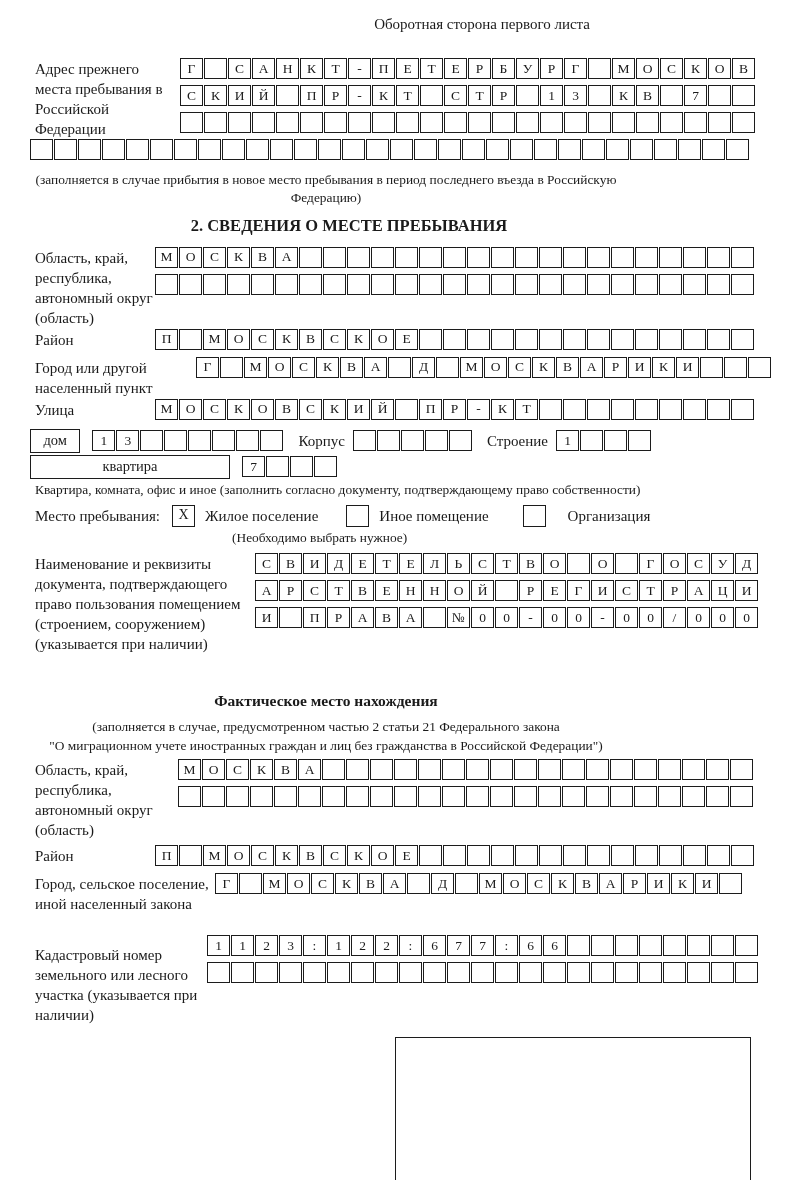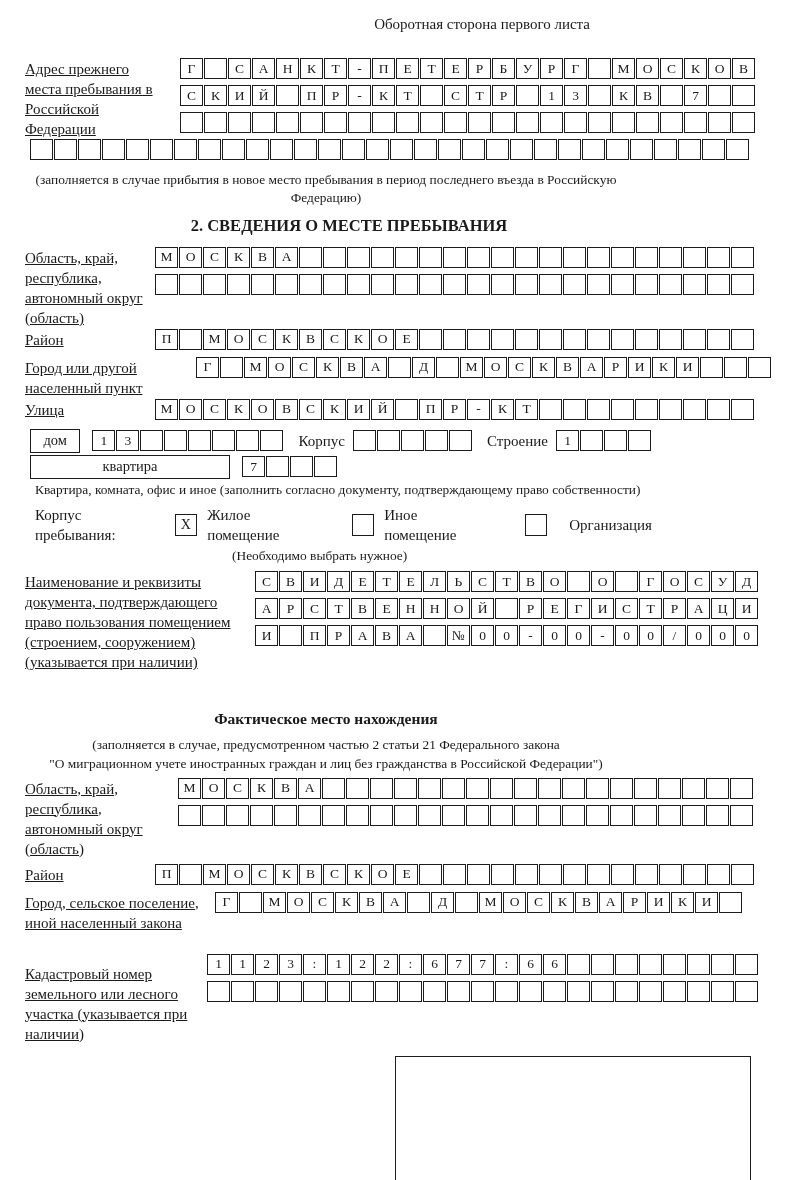--- a/index.html
+++ b/index.html
@@ -5,21 +5,21 @@
   html,body{margin:0;padding:0;background:#fff;}
   body{
     width:800px;height:1180px;
     font-family:"Liberation Serif","DejaVu Serif",serif;
     color:#1a1a1a;font-size:15px;line-height:1.35;
     overflow:hidden;
   }
   .page{position:relative;width:652px;height:1180px;}
   .corner{ text-align:right; padding:14px 62px 0 0; font-size:15px;}
   .block{position:relative; }
-  .blabel{position:absolute; left:25px; top:1px; line-height:20px;text-decoration:underline;}
+  .blabel{position:absolute; left:35px; top:1px; line-height:20px;}
   .boxrow{display:flex; margin-bottom:6px;}
   .cell{
     box-sizing:border-box; flex:0 0 23px; width:23px; height:21px;
     border:1.6px solid #1c1c1c; margin-right:1px;
     display:flex; align-items:center; justify-content:center;
     font-size:13.5px; line-height:1;
   }
   .note{ font-size:13.4px; text-align:center; margin:1px 0 4px 0;}
   .sechead{ text-align:center; font-weight:bold; font-size:16.5px; margin:8px 0 9px 0;padding-left:46px;}
   .subhead{ text-align:center; font-weight:bold; font-size:15.5px; margin:10px 0 6px 0;}
@@ -350,23 +350,23 @@
     <div class="boxrow" style="margin-bottom:0;">
         <span class="cell">7</span>
         <span class="cell"></span>
         <span class="cell"></span>
         <span class="cell"></span>
       </div>
   </div>
   <div class="note" style="text-align:left; margin-left:35px;">Квартира, комната, офис и иное (заполнить согласно документу, подтверждающему право собственности)</div>
 
   <div class="stayrow">
-    <span>Корпус пребывания:</span>
+    <span>Место пребывания:</span>
     <span class="checkbox">X</span>
-    <span>Жилое помещение</span>
+    <span>Жилое поселение</span>
     <span class="checkbox" style="margin-left:28px;"></span>
     <span>Иное помещение</span>
     <span class="checkbox" style="margin-left:34px; margin-right:22px;"></span>
     <span>Организация</span>
   </div>
   <div class="choose-note">(Необходимо выбрать нужное)</div>
 
   <div class="block" style="min-height:128px; margin-top:4px;">
     <div class="blabel" style="width:212px;">Наименование и реквизиты документа, подтверждающего право пользования помещением (строением, сооружением) (указывается при наличии)</div>
     <div class="boxrow" style="margin-left:255px;">

